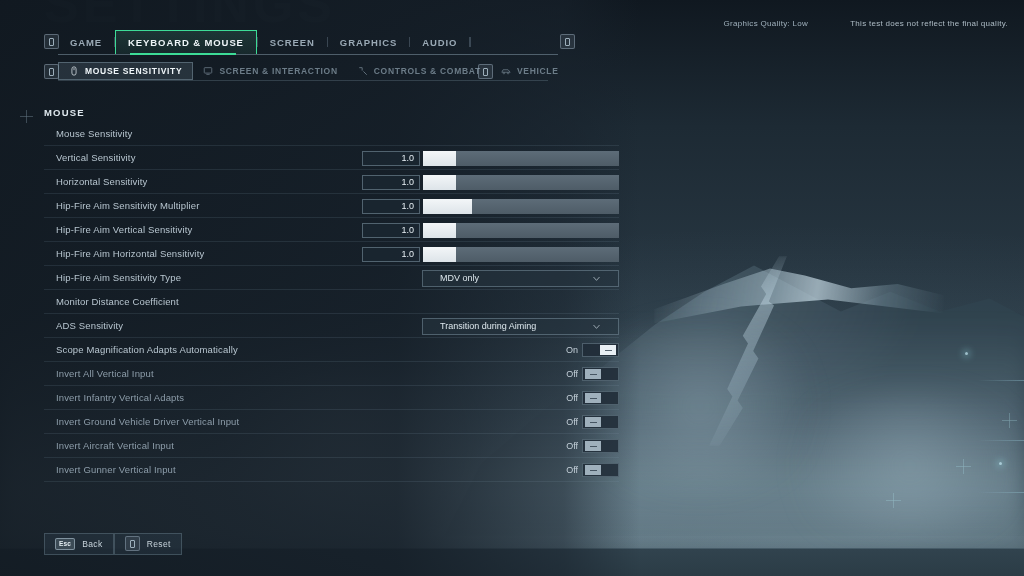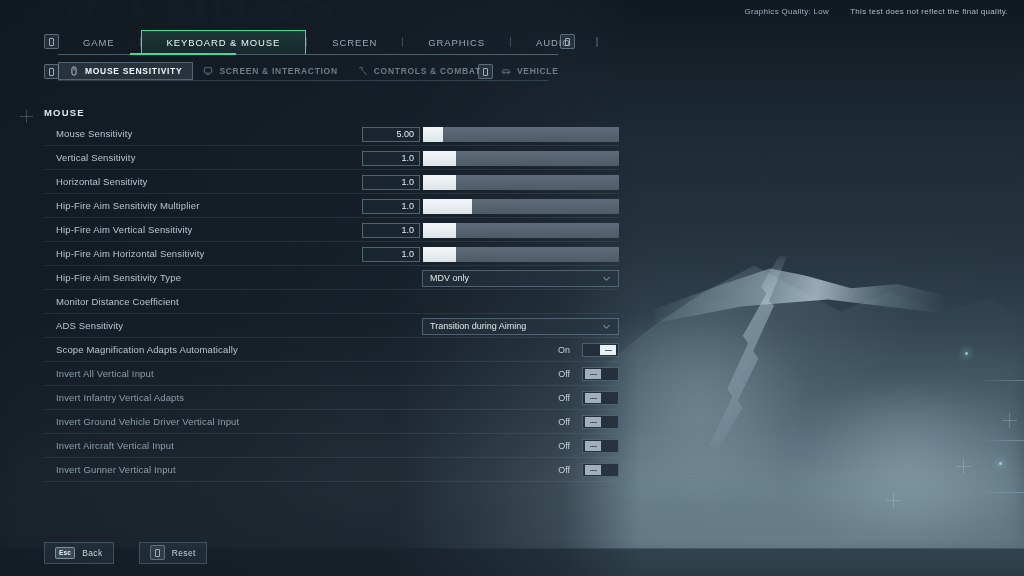--- a/index.html
+++ b/index.html
@@ -106,22 +106,22 @@
     border-radius:1px;
   }
 
   
   .tabbar {
     position:absolute; left:44px; top:30px; width:540px; height:24px;
     display:flex; align-items:center; gap:0;
   }
   .tabs-strip { display:flex; align-items:stretch; height:24px; margin-left:14px; }
   .tab {
-    display:flex; align-items:center; padding:0 25px;
-    font-size:9.5px; font-weight:normal; letter-spacing:.9px;
+    display:flex; align-items:center; padding:0 12px;
+    font-size:9.5px; font-weight:bold; letter-spacing:.9px;
     color:#9aa9b5; white-space:nowrap; position:relative;
   }
   .tab.active {
     color:#eef5f8;
     background:linear-gradient(180deg, rgba(62,150,116,0.22) 0%, rgba(48,120,95,0.14) 100%);
     border:1px solid #3ddc97;
     border-bottom:none;
     justify-content:flex-end;
   }
   .tab-sep {
@@ -194,68 +194,68 @@
   }
   .slider .fill {
     position:absolute; left:0; top:0; bottom:0;
     background:linear-gradient(180deg,#f3f6f8 0%, #dde4e9 100%);
   }
 
   
   .dropdown {
     width:197px; height:17px; border:1px solid rgba(150,175,190,0.40);
     background:rgba(38,52,64,0.55);
-    display:flex; align-items:center; padding:0 7px;
+    display:flex; align-items:center; padding:0 17px;
     font-size:9px; color:#dde7ed;
   }
   .dropdown .dd-val { flex:1; }
   .chev { width:9px; height:9px; opacity:.8; }
 
   
-  .tog-wrap { display:flex; align-items:center; gap:12px; }
+  .tog-wrap { display:flex; align-items:center; gap:4px; }
   .tog-state { font-size:9px; color:#c3cfd8; min-width:18px; text-align:right; }
   .toggle {
     width:37px; height:14px; position:relative;
     background:rgba(32,44,55,0.85);
     border:1px solid rgba(150,175,190,0.38);
   }
   .toggle .knob {
     position:absolute; top:1px; width:16px; height:10px;
     display:flex; align-items:center; justify-content:center;
   }
   .toggle.on  .knob { right:2px; background:#e8eff4; }
   .toggle.off .knob { left:2px;  background:#9fb0bc; }
   .toggle .knob::after {
     content:""; width:7px; height:1px; background:rgba(40,55,68,0.75);
   }
 
   
   .footer {
-    position:absolute; left:44px; bottom:9px; height:29px;
-    display:flex; align-items:center; gap:25px;
+    position:absolute; left:44px; bottom:18px; height:29px;
+    display:flex; align-items:center; gap:0;
   }
   .fbtn {
     display:flex; align-items:center; gap:7px;
     height:22px; padding:0 10px;
     border:1px solid rgba(140,165,180,0.30);
     background:rgba(48,66,80,0.35);
     font-size:8.5px; color:#c8d4dc; letter-spacing:.4px;
   }
   .esckey {
     display:flex; align-items:center; justify-content:center;
     min-width:18px; height:12px; padding:0 3px;
     border:1px solid rgba(175,195,208,0.6);
     border-radius:2px; background:rgba(160,180,195,0.22);
     font-size:6.5px; font-weight:bold; color:#e4edf2; letter-spacing:.2px;
   }
 
   
   .status {
-    position:absolute; right:16px; top:7px;
-    display:flex; align-items:center; gap:21px;
+    position:absolute; right:16px; top:19px;
+    display:flex; align-items:center; gap:42px;
     font-size:8px; color:#9fb0bc; letter-spacing:.3px;
   }
   .status .disclaimer { color:#aebcc6; }
 </style>
 </head>
 <body>
 
 <div class="scene">
   <div class="sky"></div>
   <div class="mountain"></div>
@@ -369,26 +369,20 @@
       <i></i>
     </div>
 </div>
 <div class="subbar-underline"></div>
 
 <div class="section-title">MOUSE</div>
 
 <div class="rows" id="rows">
     <div class="row">
       <div class="label">Mouse Sensitivity</div>
-      <div class="ctl">
-        <div class="numbox">5.00</div>
-        <div class="slider">
-          <div class="fill" style="width:10%"></div>
-        </div>
-      </div>
     </div>
     <div class="row">
       <div class="label">Vertical Sensitivity</div>
       <div class="ctl">
         <div class="numbox">1.0</div>
         <div class="slider">
           <div class="fill" style="width:17%"></div>
         </div>
       </div>
     </div>

